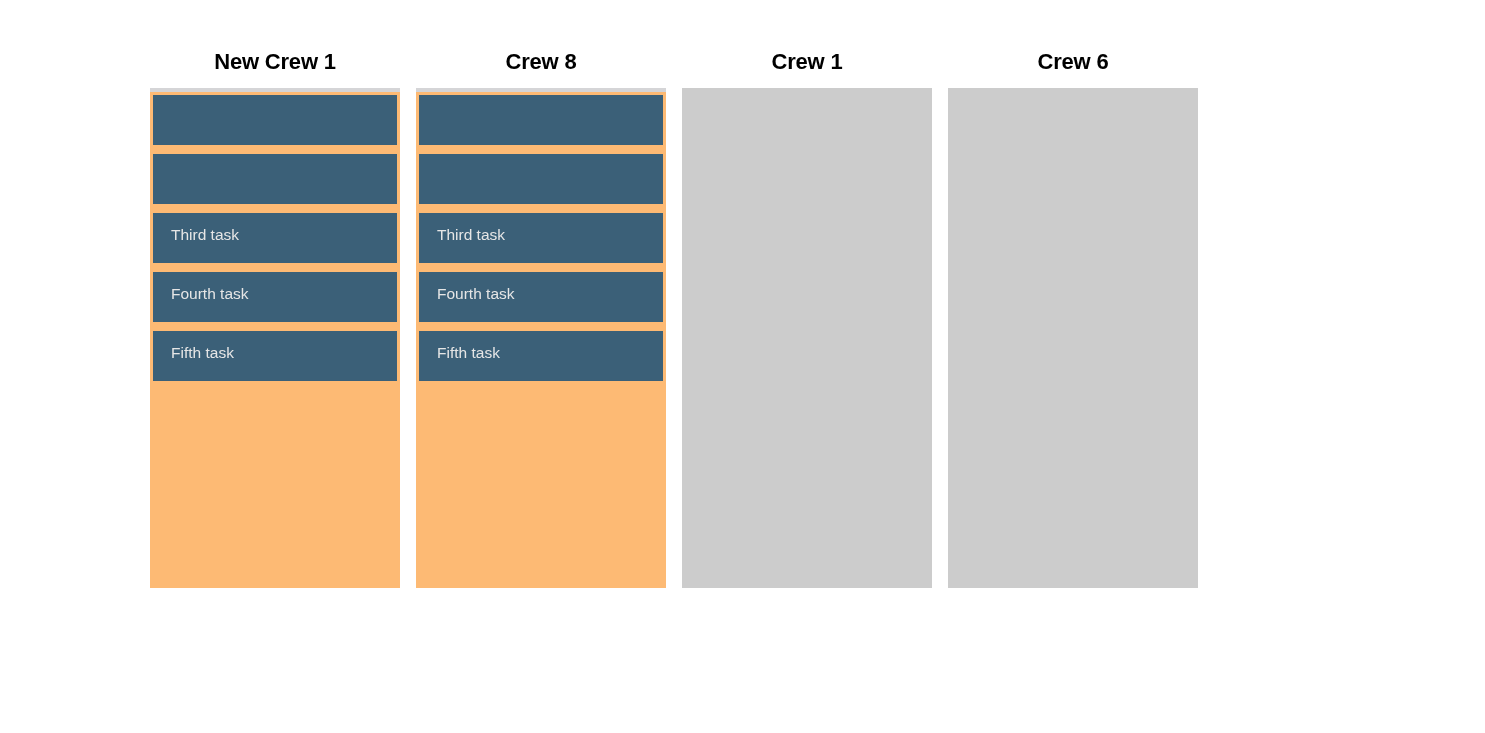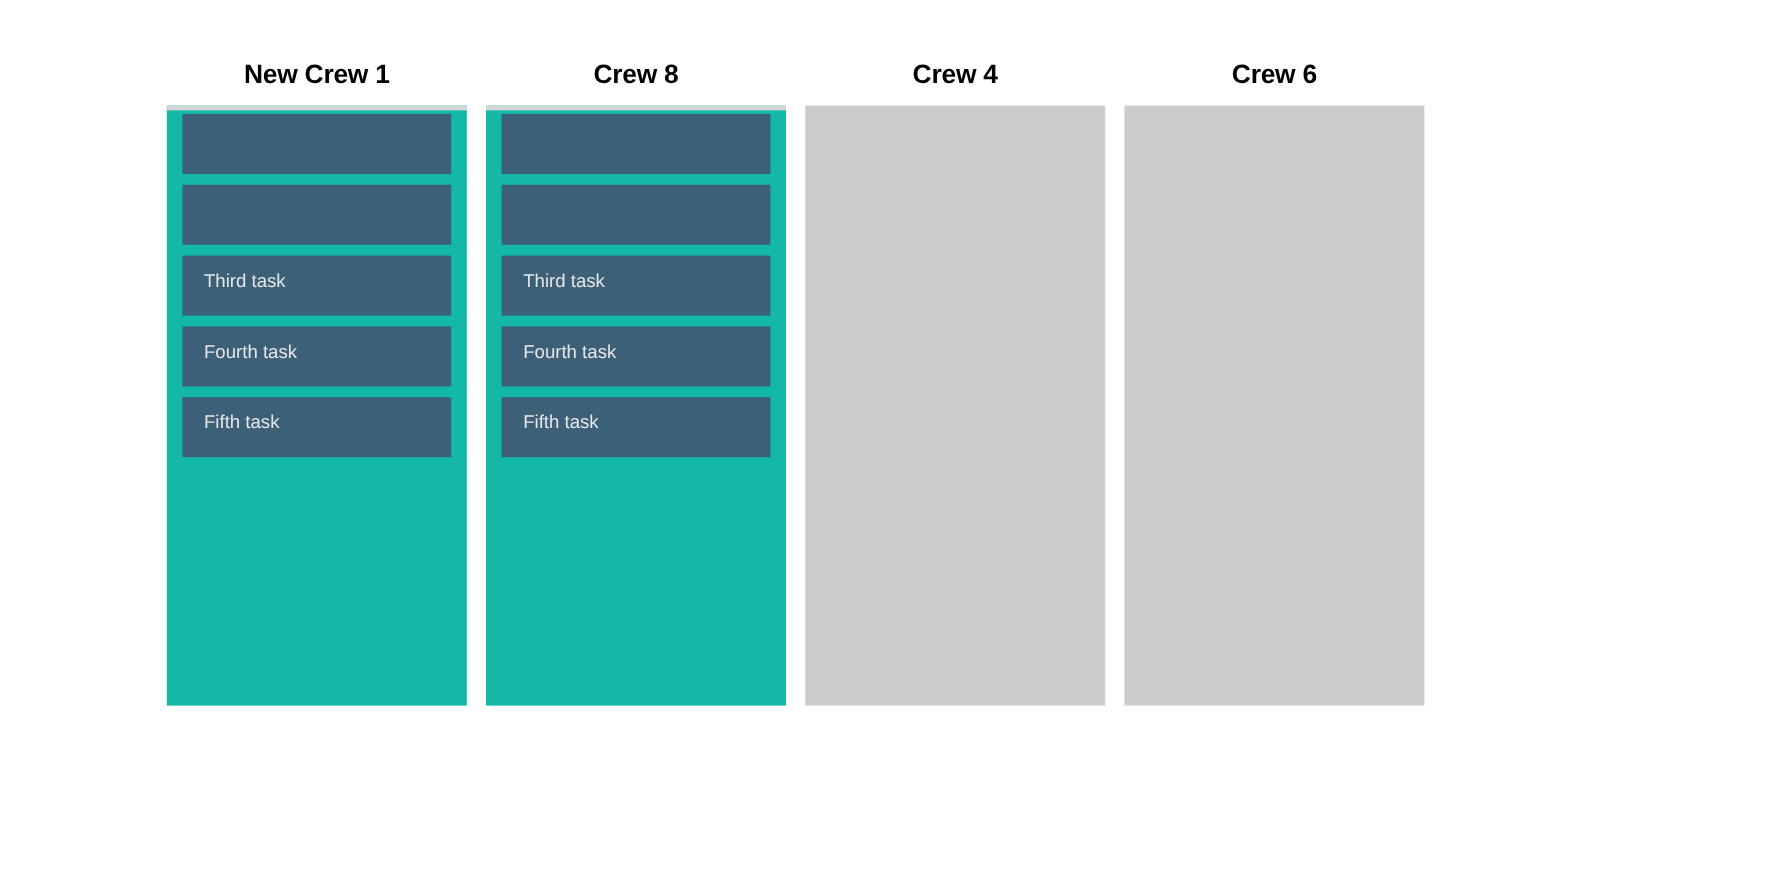--- a/index.html
+++ b/index.html
@@ -8,21 +8,21 @@
     padding: 0;
     width: 1485px;
     height: 733px;
     background: #ffffff;
     font-family: "Liberation Sans", sans-serif;
     overflow: hidden;
   }
 
   #board {
     position: absolute;
-    left: 139px;
+    left: 150px;
     top: 48px;
     display: flex;
     flex-direction: row;
     align-items: flex-end;
     gap: 16px;
   }
 
   .column {
     width: 250px;
     display: flex;
@@ -35,23 +35,23 @@
     font-weight: bold;
     color: #000000;
     text-align: center;
     line-height: 28px;
     margin: 0 0 12px 0;
     letter-spacing: -0.2px;
     white-space: nowrap;
   }
 
   .column-body {
-    background: #14b8a6;
+    background: #fdba74;
     height: 500px;
-    padding: 13px;
+    padding: 3px;
     box-sizing: border-box;
     display: flex;
     flex-direction: column;
     align-items: stretch;
   }
 
   .column-body.has-cards {
     border-top: 4px solid #d5d5d7;
     padding-top: 3px;
     height: 500px;
@@ -126,20 +126,20 @@
         </div>
         <div class="card">
           <span class="card-label">Fourth task</span>
         </div>
         <div class="card">
           <span class="card-label">Fifth task</span>
         </div>
       </div>
     </div>
     <div class="column">
-      <div class="column-header">Crew 4</div>
+      <div class="column-header">Crew 1</div>
       <div class="column-body empty"></div>
     </div>
     <div class="column">
       <div class="column-header">Crew 6</div>
       <div class="column-body empty"></div>
     </div>
   </div>
 
 </body></html>

